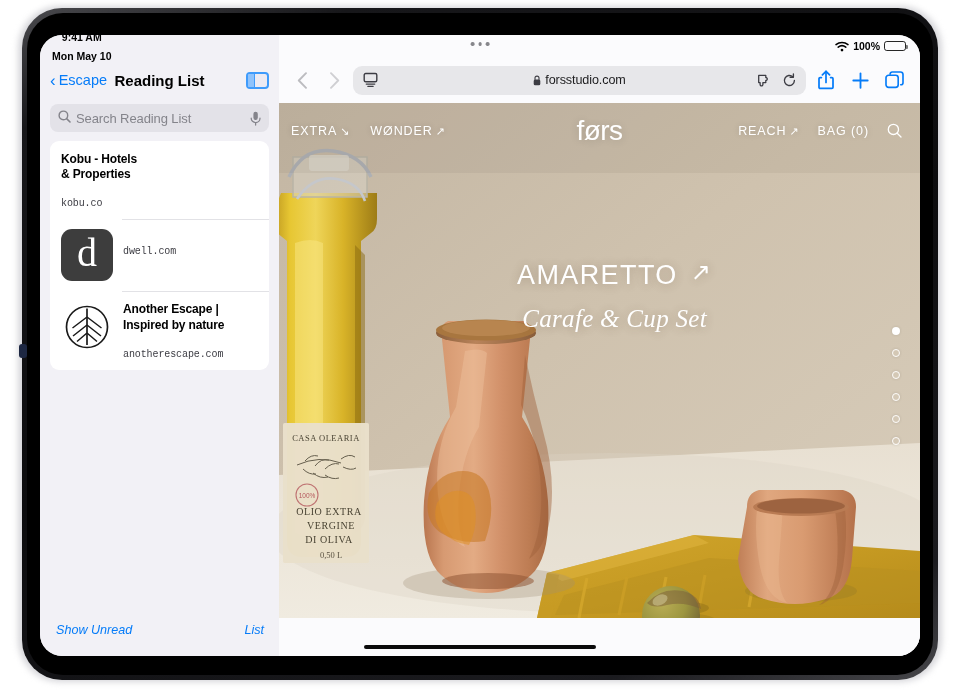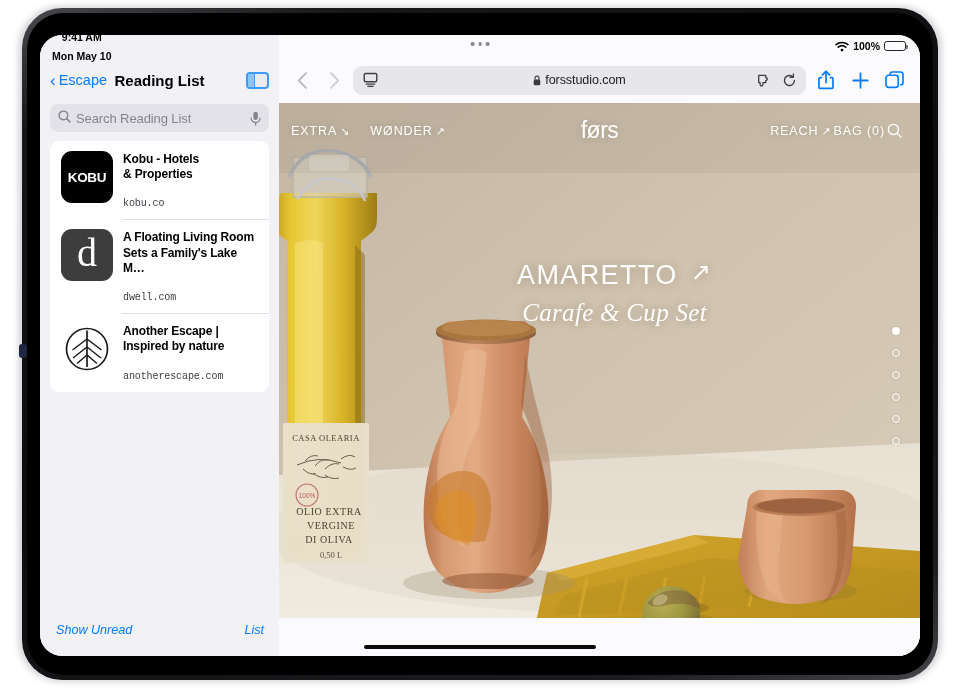--- a/index.html
+++ b/index.html
@@ -336,31 +336,31 @@
     height: 55px;
     display: flex;
     align-items: center;
     padding: 0 18px 0 12px;
     z-index: 8;
     color: #fff;
     font-size: 12.5px;
     letter-spacing: .9px;
   }
   .nav-left { display: flex; gap: 20px; align-items: center; }
-  .nav-right { margin-left: auto; display: flex; gap: 2px; align-items: center; justify-content: center; }
+  .nav-right { margin-left: auto; display: flex; gap: 18px; align-items: center; justify-content: center; }
   .nav-link {
     cursor: pointer;
     text-shadow: 0 0 6px rgba(0,0,0,.18);
     white-space: nowrap;
   }
   .brand-logo {
     position: absolute;
     left: 50%;
     transform: translateX(-50%);
-    font-size: 23px;
+    font-size: 28px;
     letter-spacing: -.5px;
     font-weight: 400;
     color: #fff;
     cursor: pointer;
     text-shadow: 0 1px 8px rgba(0,0,0,.15);
   }
   .search-glyph { cursor: pointer; display:flex; }
 
   .hero-copy {
     position: absolute;
@@ -375,21 +375,21 @@
     letter-spacing: 1.4px;
     font-weight: 400;
     white-space: nowrap;
     text-shadow: 0 1px 10px rgba(80,55,35,.3);
     display: flex; align-items: flex-start; gap: 13px;
   }
   .hero-sub {
     font-family: "Liberation Serif", serif;
     font-style: italic;
     font-size: 25px;
-    margin-top: 8px;
+    margin-top: 14px;
     letter-spacing: .3px;
     text-shadow: 0 1px 10px rgba(80,55,35,.3);
   }
 
   .carousel-dots {
     position: absolute;
     right: 20px; top: 224px;
     display: flex;
     flex-direction: column;
     gap: 14px;
@@ -707,37 +707,32 @@
               <path d="M1.2 7.2a4.4 4.4 0 0 0 8.8 0" stroke="#84848b" stroke-width="1.25" stroke-linecap="round"></path>
               <path d="M5.6 11.7v2.4" stroke="#84848b" stroke-width="1.25" stroke-linecap="round"></path>
             </svg>
           </span>
         </div>
       </div>
 
       <div class="reading-list">
 
         <div class="rl-item">
-          <div class="rl-icon kobu">
-            <span>KOBU</span>
-          </div>
           <div class="rl-text">
             <div class="rl-title">Kobu - Hotels
 &amp; Properties</div>
             <div class="rl-url">kobu.co</div>
           </div>
         </div>
 
         <div class="rl-item">
           <div class="rl-icon dwell">
             <span>d</span>
           </div>
           <div class="rl-text">
-            <div class="rl-title">A Floating Living Room
-Sets a Family's Lake M…</div>
             <div class="rl-url">dwell.com</div>
           </div>
         </div>
 
         <div class="rl-item">
           <div class="rl-icon escape">
             <svg width="48" height="48" viewBox="0 0 48 48" fill="none">
               <circle cx="24" cy="24" r="20.5" stroke="#1a1a1a" stroke-width="1.7"></circle>
               <path d="M24 5.5V42" stroke="#1a1a1a" stroke-width="1.7"></path>
               <path d="M24 14 9.5 25 M24 22 10 33 M24 30 14 38.5" stroke="#1a1a1a" stroke-width="1.5"></path>

